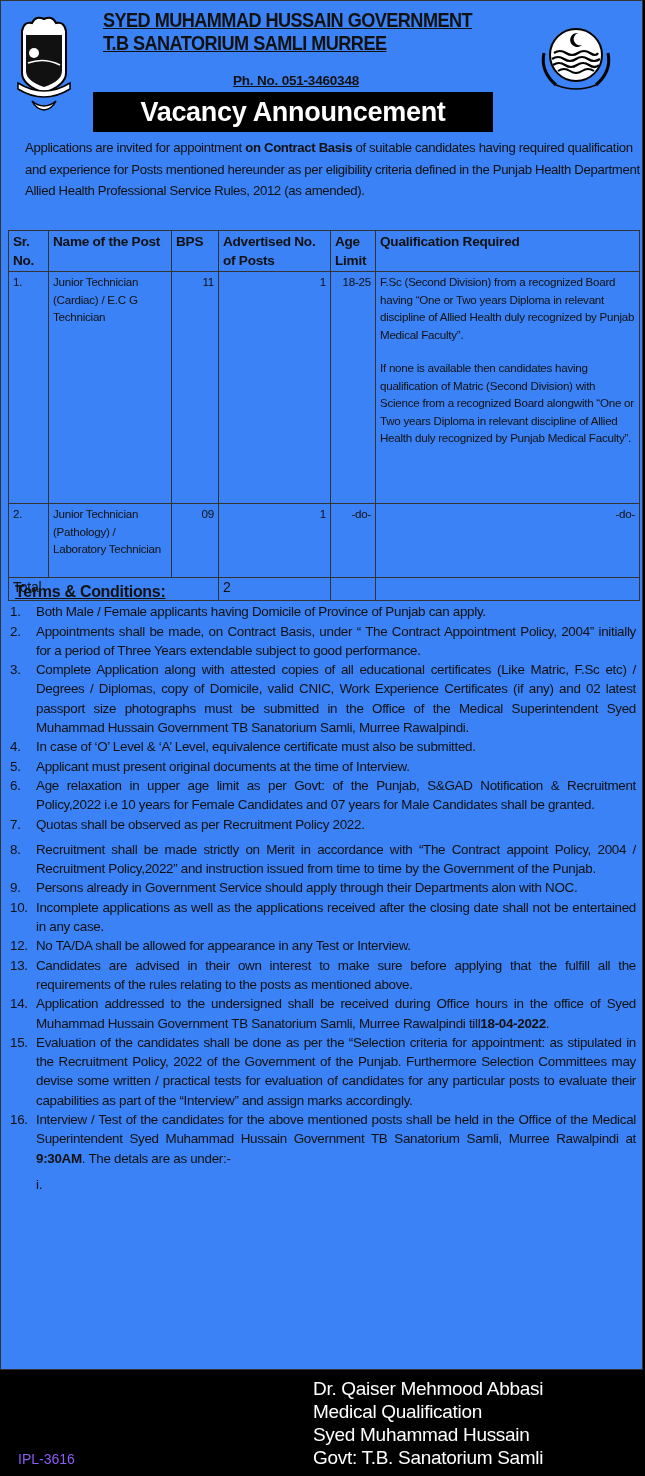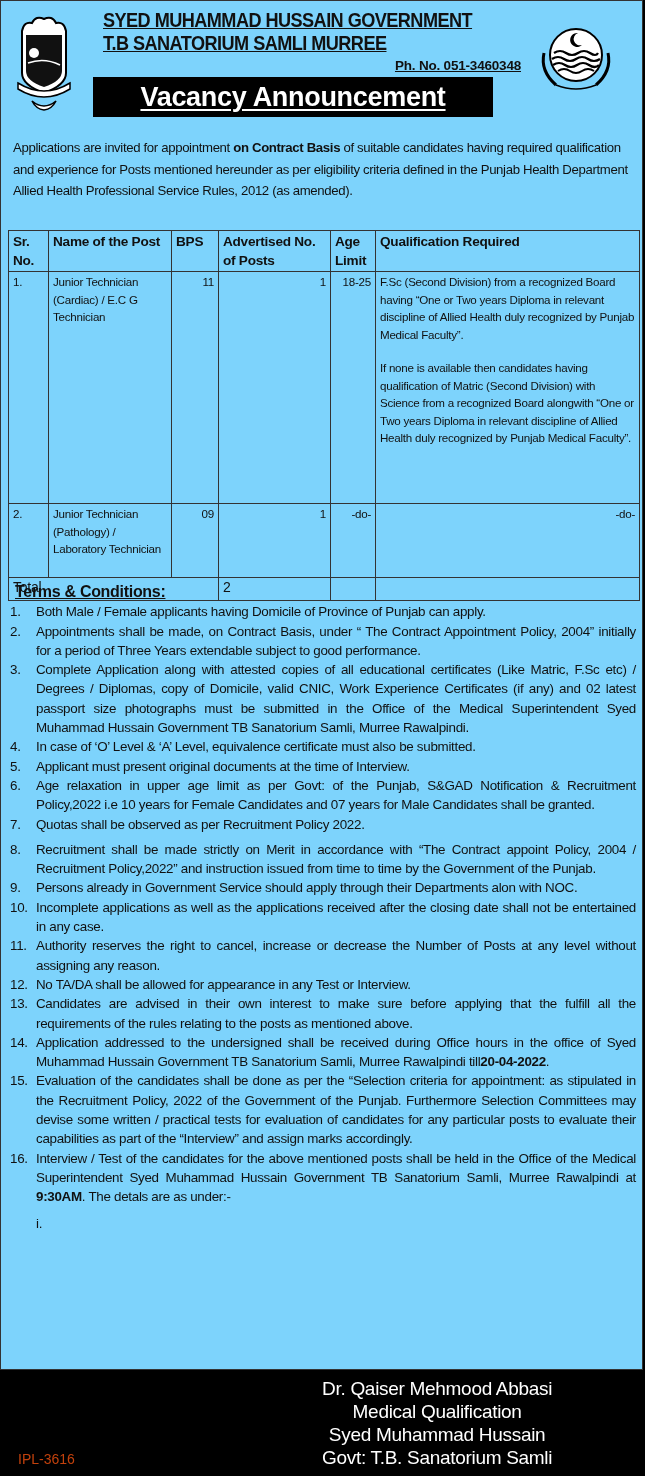--- a/index.html
+++ b/index.html
@@ -2,45 +2,45 @@
 <html><head>
 <meta charset="utf-8">
 <style>
   html, body { margin: 0; padding: 0; }
   body {
     width: 645px; height: 1476px; background: #000; overflow: hidden;
     font-family: "Liberation Sans", sans-serif; color: #111;
   }
   .page {
     position: absolute; left: 0; top: 0; width: 643px; height: 1370px;
-    background: #7dd3fc; border: 1px solid #333; box-sizing: border-box;
+    background: #3b82f6; border: 1px solid #333; box-sizing: border-box;
   }
   .header { position: relative; height: 122px; }
   .logo-left { position: absolute; left: 13px; top: 12px; width: 60px; height: 100px; }
   .logo-right { position: absolute; left: 535px; top: 22px; width: 80px; height: 72px; }
   .title-block { position: absolute; left: 100px; top: 8px; width: 420px; text-align: center; }
   .title1, .title2 {
     font-family: "Liberation Sans", sans-serif; font-weight: bold; font-size: 19.5px;
     text-decoration: underline; letter-spacing: -0.6px; line-height: 23px; text-align: left;
     transform: scaleX(0.93); transform-origin: left;
   }
   .title1 { margin-left: 2px; }
   .title2 { margin-left: 2px; }
   .phone {
-    font-weight: bold; font-size: 13.5px; text-decoration: underline; margin-top: 3px;
-    letter-spacing: -0.2px; margin-left: -30px; text-align: right;
+    font-weight: bold; font-size: 13.5px; text-decoration: underline; margin-top: 18px;
+    letter-spacing: -0.2px; margin-left: -30px;
   }
   .vacancy {
     display: inline-block; background: #000; color: #fff; font-weight: bold;
     font-size: 27px; padding: 0 12px; height: 40px; line-height: 40px; margin-top: 4px;
-    text-decoration: underline; text-decoration-thickness: 2px; text-underline-offset: 3px;
+    text-decoration-thickness: 2px; text-underline-offset: 3px;
     width: 376px; margin-left: -36px; letter-spacing: -0.3px;
   }
   .intro {
-    position: absolute; left: 12px; top: 136px; width: 620px;
+    position: absolute; left: 24px; top: 136px; width: 620px;
     font-family: "Liberation Sans", sans-serif; font-size: 13.2px; line-height: 21.5px;
     letter-spacing: -0.35px;
   }
   .intro b { font-weight: bold; }
   table.posts {
     position: absolute; left: 7px; top: 229px; width: 632px;
     border-collapse: collapse; font-size: 11.6px; line-height: 17.5px; letter-spacing: -0.25px;
   }
   table.posts th, table.posts td {
     border: 1.5px solid #333; vertical-align: top; padding: 1px 4px; text-align: left; margin-top: 23px;
@@ -60,28 +60,27 @@
   }
   .term { display: flex; margin: 0; }
   .term-num { width: 26px; flex: 0 0 26px; }
   .term-text { flex: 1; text-align: justify; }
   .term.gap { margin-top: 6px; }
   .sub {
     display: flex; margin-top: 7px; margin-left: 26px;
   }
   .sub-num { width: 52px; flex: 0 0 52px; }
   .footer-code {
-    position: absolute; left: 18px; top: 1451px; color: #c2410c; font-size: 14px;
+    position: absolute; left: 18px; top: 1451px; color: #8b5cf6; font-size: 14px;
     font-family: "Liberation Sans", sans-serif;
   }
   .signature {
-    position: absolute; left: 322px; top: 1377px; color: #fff;
+    position: absolute; left: 313px; top: 1377px; color: #fff;
     font-family: "Liberation Sans", sans-serif; font-size: 19px; line-height: 23px;
     letter-spacing: -0.3px;
-    text-align: center;
   }
 </style>
 </head>
 <body>
 
 <div class="page">
   <div class="header">
     <svg class="logo-left" viewBox="0 0 60 100">
       <path d="M8 18 Q10 8 18 10 Q22 2 30 6 Q38 2 42 10 Q50 8 52 18 L52 60 Q52 72 30 80 Q8 72 8 60 Z" fill="#fff" stroke="#000" stroke-width="2"></path>
       <path d="M12 22 L48 22 L48 58 Q48 68 30 74 Q12 68 12 58 Z" fill="#111"></path>
@@ -199,34 +198,30 @@
         </div>
         <div class="term">
           <span class="term-num">9.</span>
           <span class="term-text"><span>Persons already in Government Service should apply through their Departments alon with NOC.</span></span>
         </div>
         <div class="term">
           <span class="term-num">10.</span>
           <span class="term-text"><span>Incomplete applications as well as the applications received after the closing date shall not be entertained in any case.</span></span>
         </div>
         <div class="term">
-          <span class="term-num">11.</span>
-          <span class="term-text"><span>Authority reserves the right to cancel, increase or decrease the Number of Posts at any level without assigning any reason.</span></span>
-        </div>
-        <div class="term">
           <span class="term-num">12.</span>
           <span class="term-text"><span>No TA/DA shall be allowed for appearance in any Test or Interview.</span></span>
         </div>
         <div class="term">
           <span class="term-num">13.</span>
           <span class="term-text"><span>Candidates are advised in their own interest to make sure before applying that the fulfill all the requirements of the rules relating to the posts as mentioned above.</span></span>
         </div>
         <div class="term">
           <span class="term-num">14.</span>
-          <span class="term-text"><span>Application addressed to the undersigned shall be received during Office hours in the office of Syed Muhammad Hussain Government TB Sanatorium Samli, Murree Rawalpindi till</span><b>20-04-2022</b><span>.</span></span>
+          <span class="term-text"><span>Application addressed to the undersigned shall be received during Office hours in the office of Syed Muhammad Hussain Government TB Sanatorium Samli, Murree Rawalpindi till</span><b>18-04-2022</b><span>.</span></span>
         </div>
         <div class="term">
           <span class="term-num">15.</span>
           <span class="term-text"><span>Evaluation of the candidates shall be done as per the “Selection criteria for appointment: as stipulated in the Recruitment Policy, 2022 of the Government of the Punjab. Furthermore Selection Committees may devise some written / practical tests for evaluation of candidates for any particular posts to evaluate their capabilities as part of the “Interview” and assign marks accordingly.</span></span>
         </div>
         <div class="term">
           <span class="term-num">16.</span>
           <span class="term-text"><span>Interview / Test of the candidates for the above mentioned posts shall be held in the Office of the Medical Superintendent Syed Muhammad Hussain Government TB Sanatorium Samli, Murree Rawalpindi at </span><b>9:30AM</b><span>. The detals are as under:-</span></span>
         </div>
       </div>

